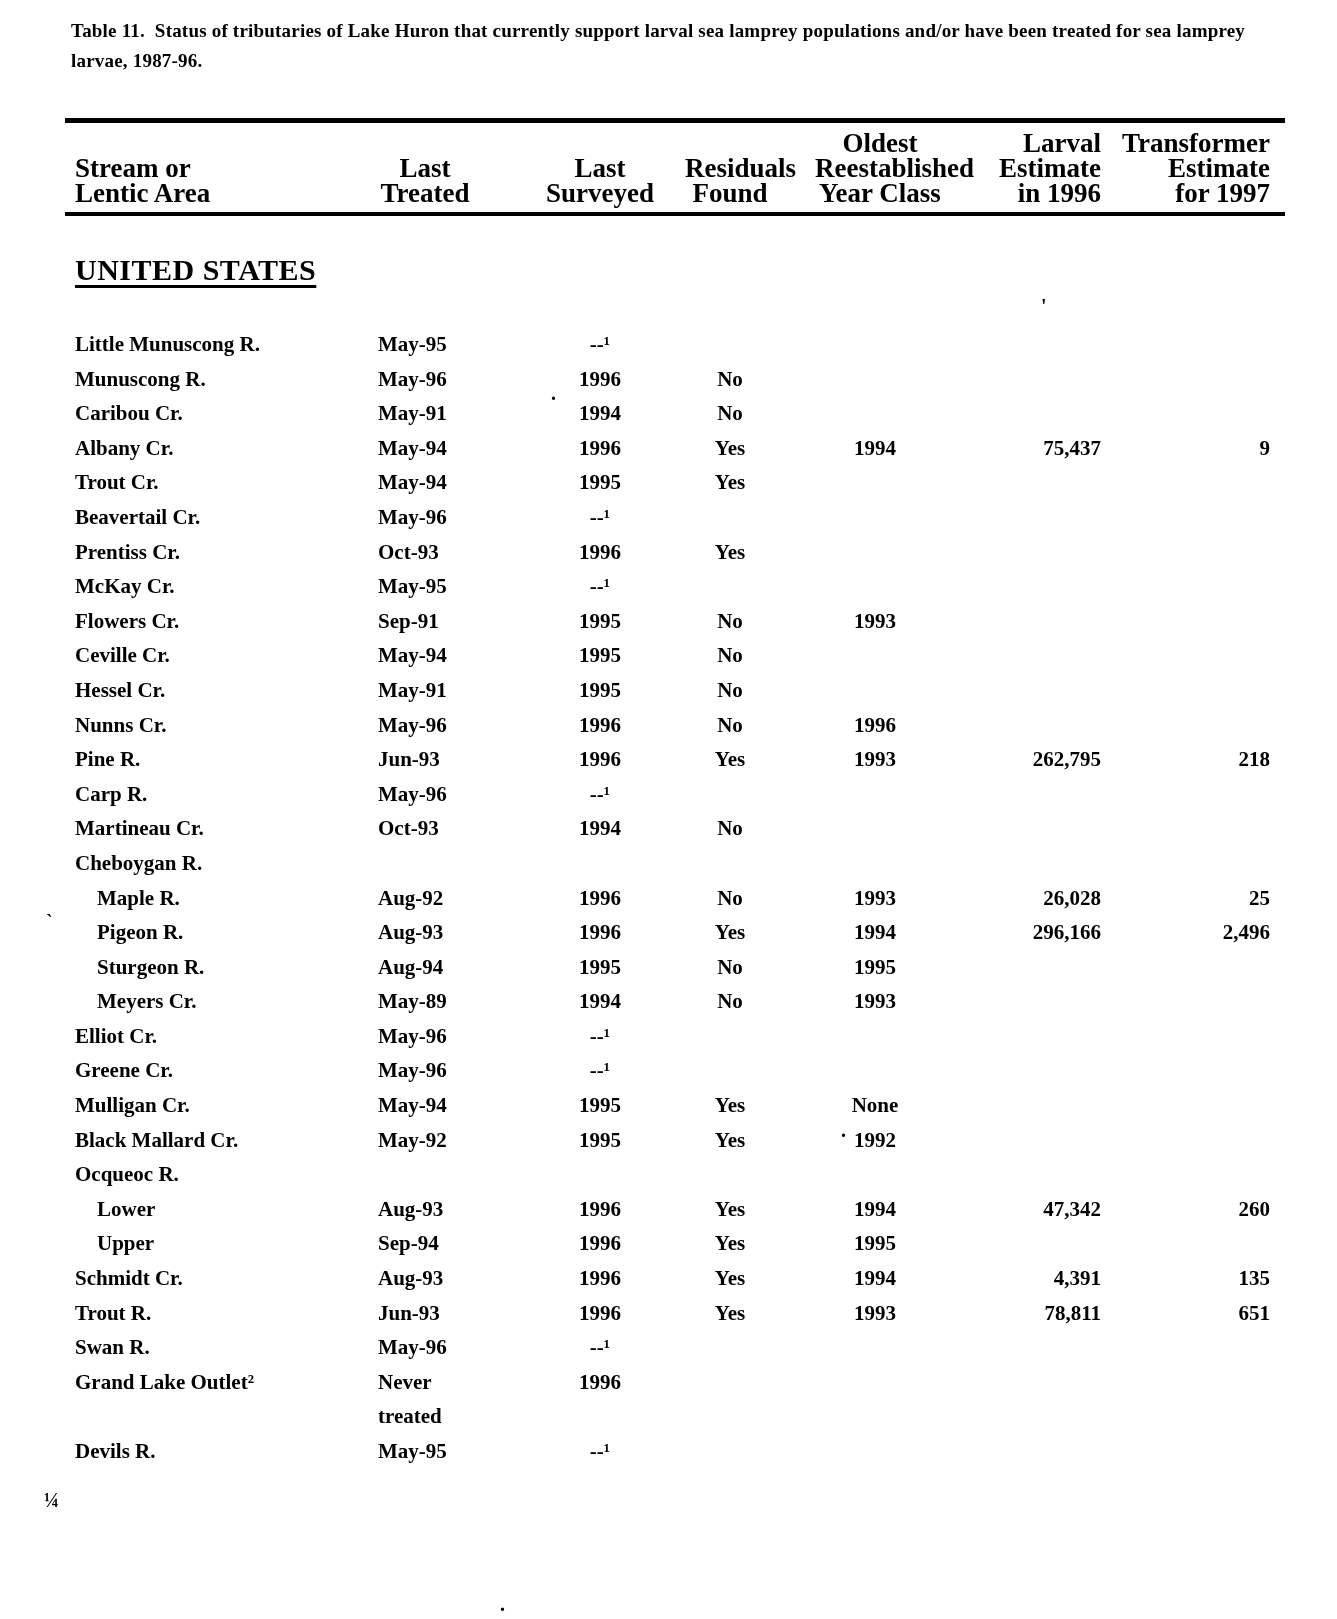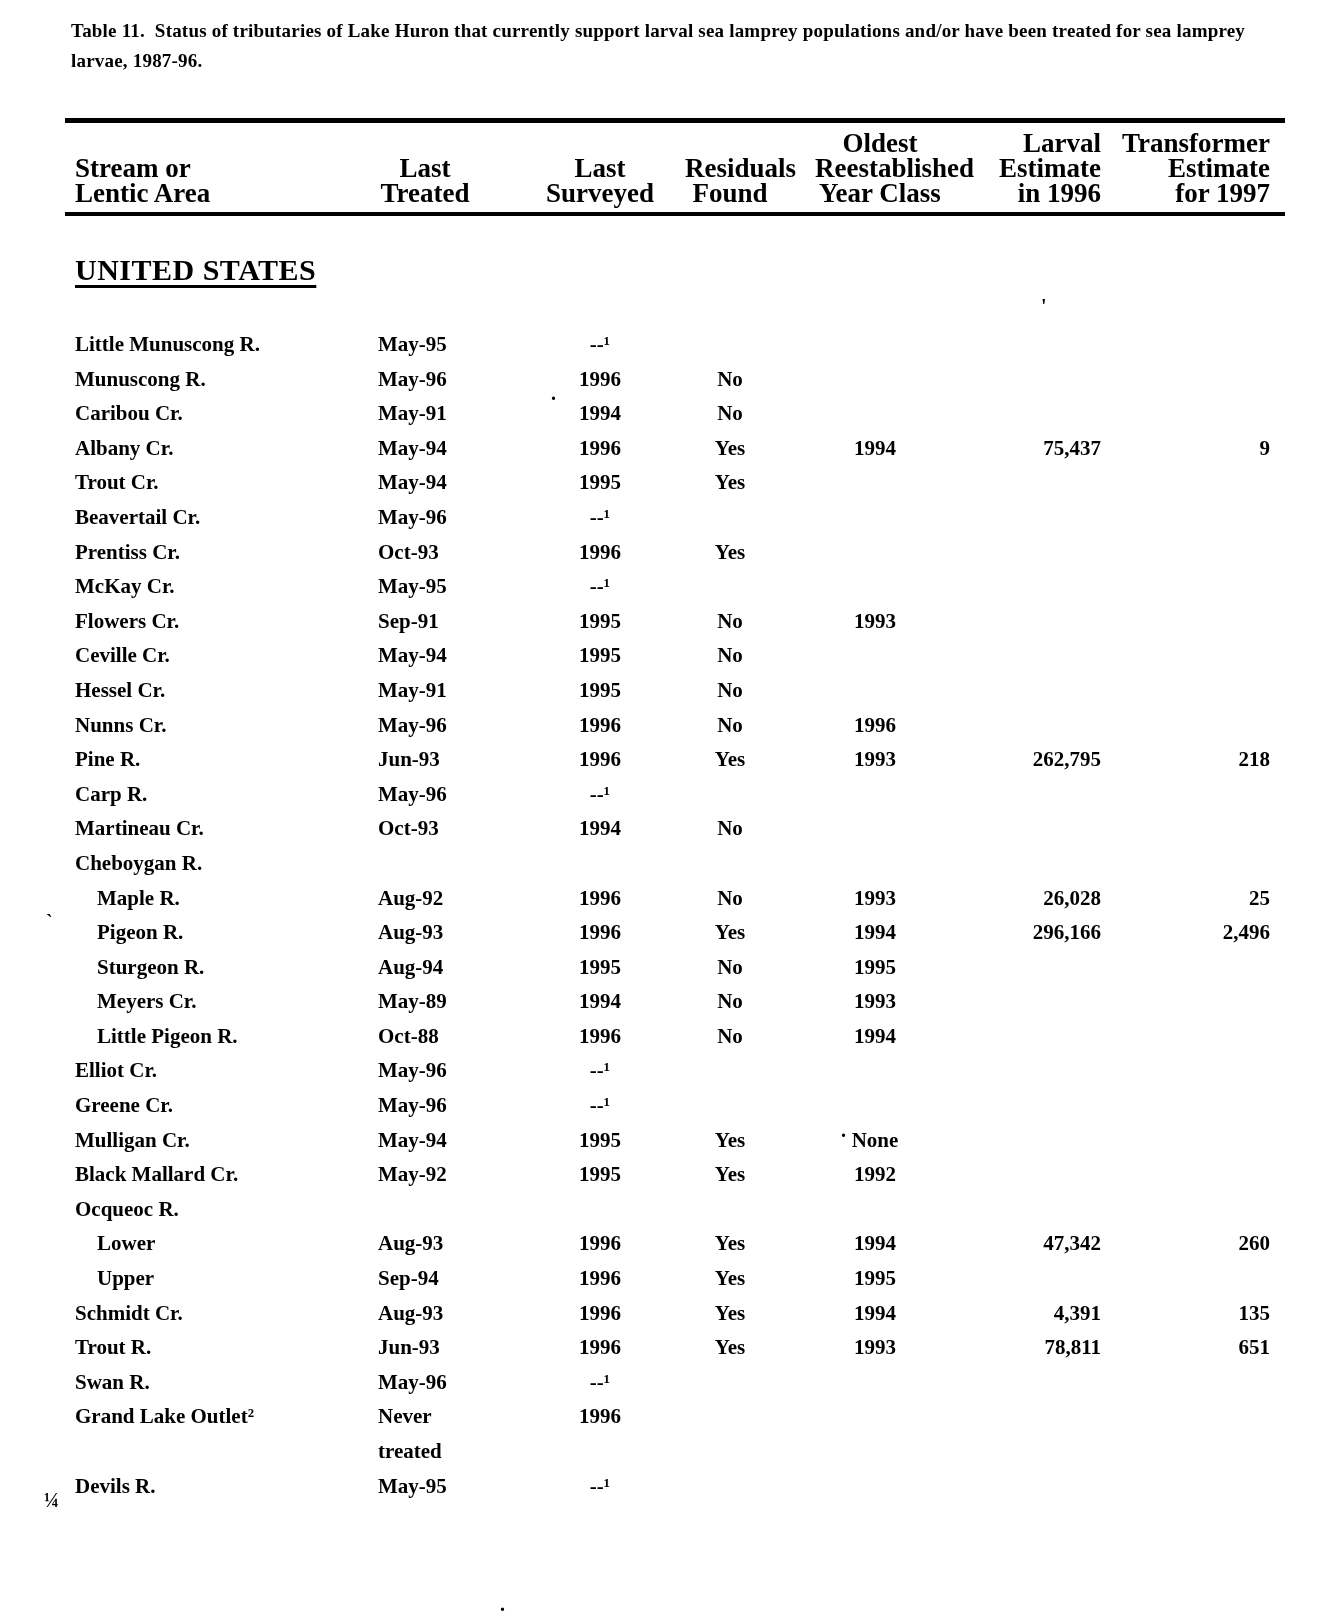--- a/index.html
+++ b/index.html
@@ -323,29 +323,20 @@
         </tr>
         <tr class="indent">
           <td class="name">Meyers Cr.</td>
           <td class="treated">May-89</td>
           <td class="surveyed">1994</td>
           <td class="residuals">No</td>
           <td class="yearclass">1993</td>
           <td class="larval"></td>
           <td class="transformer"></td>
         </tr>
-        <tr class="indent">
-          <td class="name">Little Pigeon R.</td>
-          <td class="treated">Oct-88</td>
-          <td class="surveyed">1996</td>
-          <td class="residuals">No</td>
-          <td class="yearclass">1994</td>
-          <td class="larval"></td>
-          <td class="transformer"></td>
-        </tr>
         <tr>
           <td class="name">Elliot Cr.</td>
           <td class="treated">May-96</td>
           <td class="surveyed">--¹</td>
           <td class="residuals"></td>
           <td class="yearclass"></td>
           <td class="larval"></td>
           <td class="transformer"></td>
         </tr>
         <tr>

